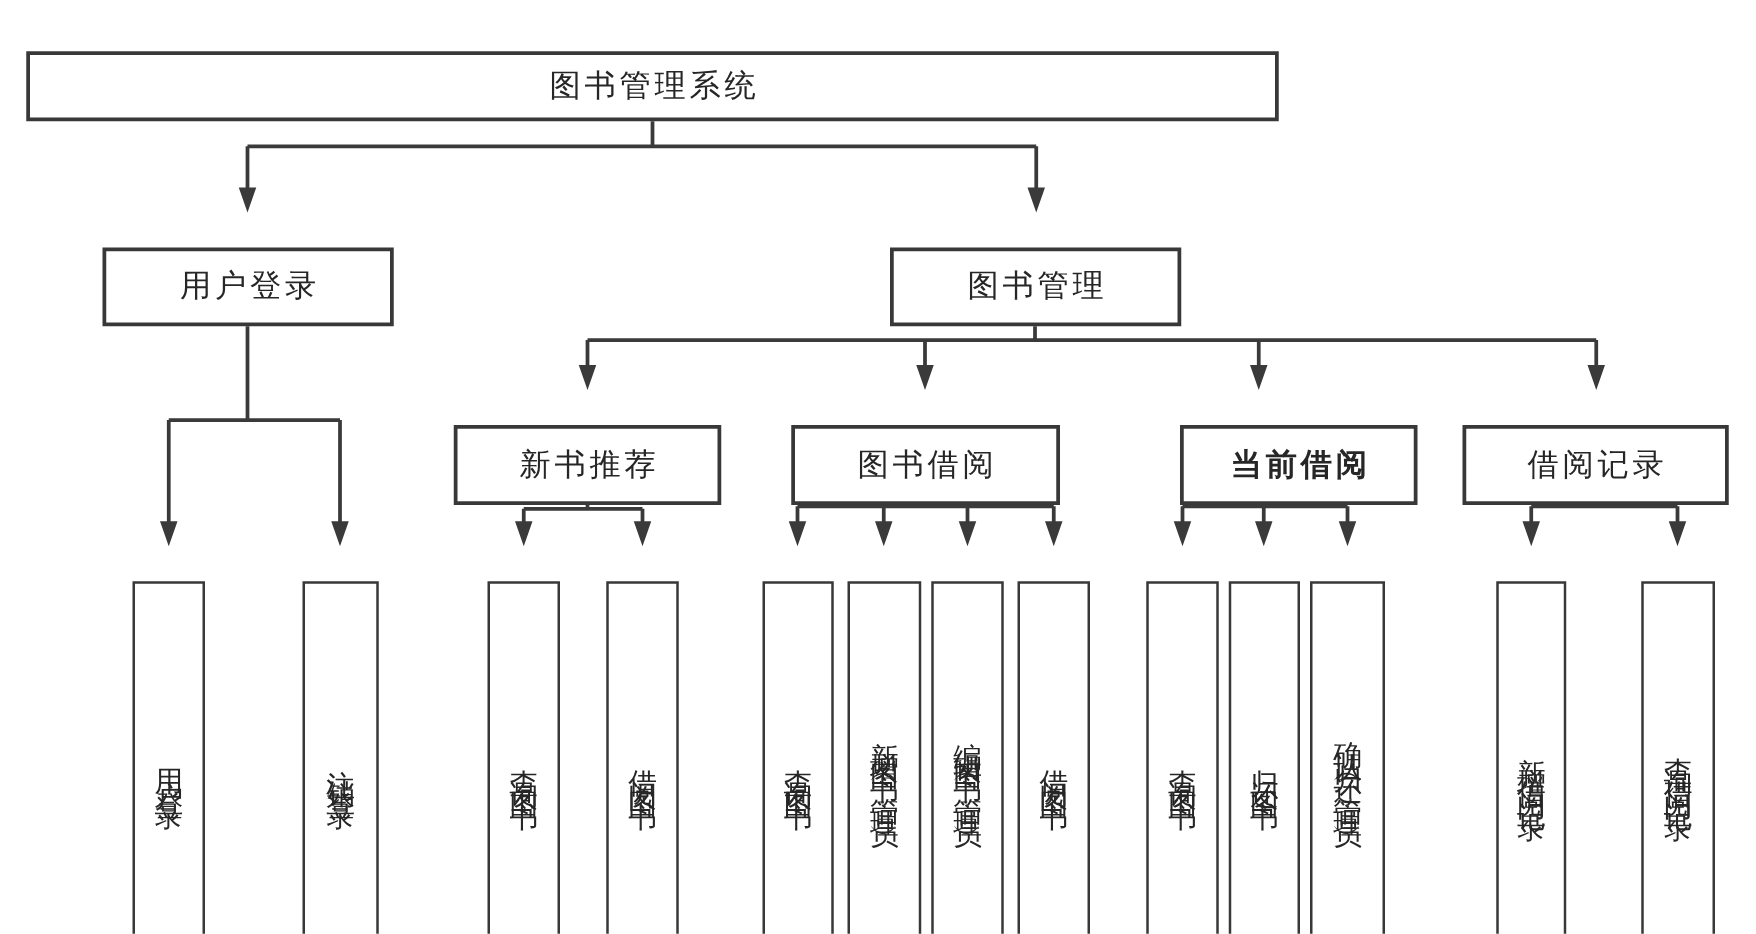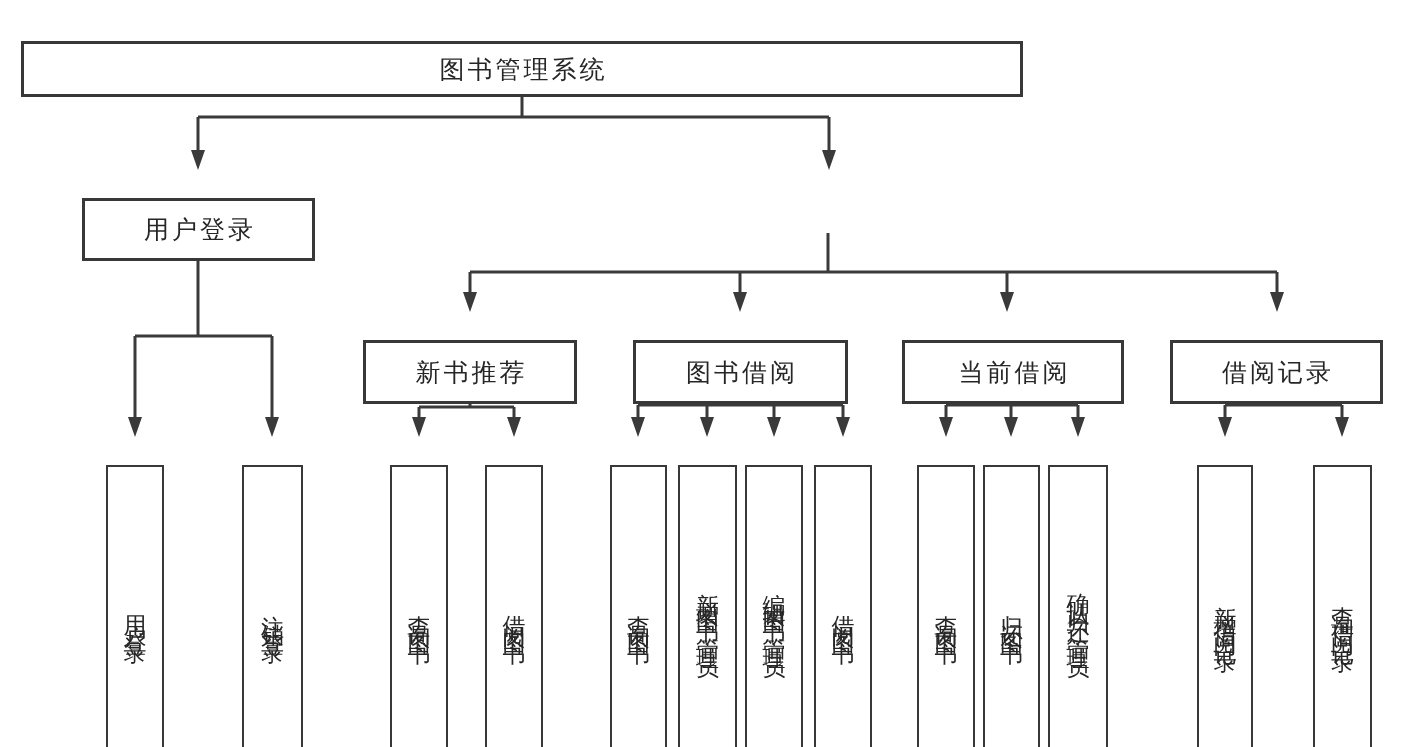--- a/index.html
+++ b/index.html
@@ -91,28 +91,31 @@
       M1218,417 H1232 L1225,437 Z  M1335,417 H1349 L1342,437 Z"></path>
   </svg>
 
   <div class="node h" style="left:21px; top:13px; width:1002px; height:56px;">
     <span>图书管理系统</span>
   </div>
 
   <div class="node h" style="left:82px; top:170px; width:233px; height:63px;">
     <span>用户登录</span>
   </div>
+  <div class="node h" style="left:712px; top:170px; width:233px; height:63px;">
+    <span>图书管理</span>
+  </div>
 
   <div class="node h" style="left:363px; top:312px; width:214px; height:64px;">
     <span>新书推荐</span>
   </div>
   <div class="node h" style="left:633px; top:312px; width:215px; height:64px;">
     <span>图书借阅</span>
   </div>
-  <div class="node h" style="left:902px; top:312px; width:222px; height:64px;">
+  <div class="node h" style="left:944px; top:312px; width:190px; height:64px;font-weight:bold;">
     <span>当前借阅</span>
   </div>
   <div class="node h" style="left:1170px; top:312px; width:213px; height:64px;">
     <span>借阅记录</span>
   </div>
 
   <div class="node v" style="left:106px; top:437px; width:58px; height:300px;">
     <span>用户登录</span>
   </div>
   <div class="node v" style="left:242px; top:437px; width:61px; height:300px;">

